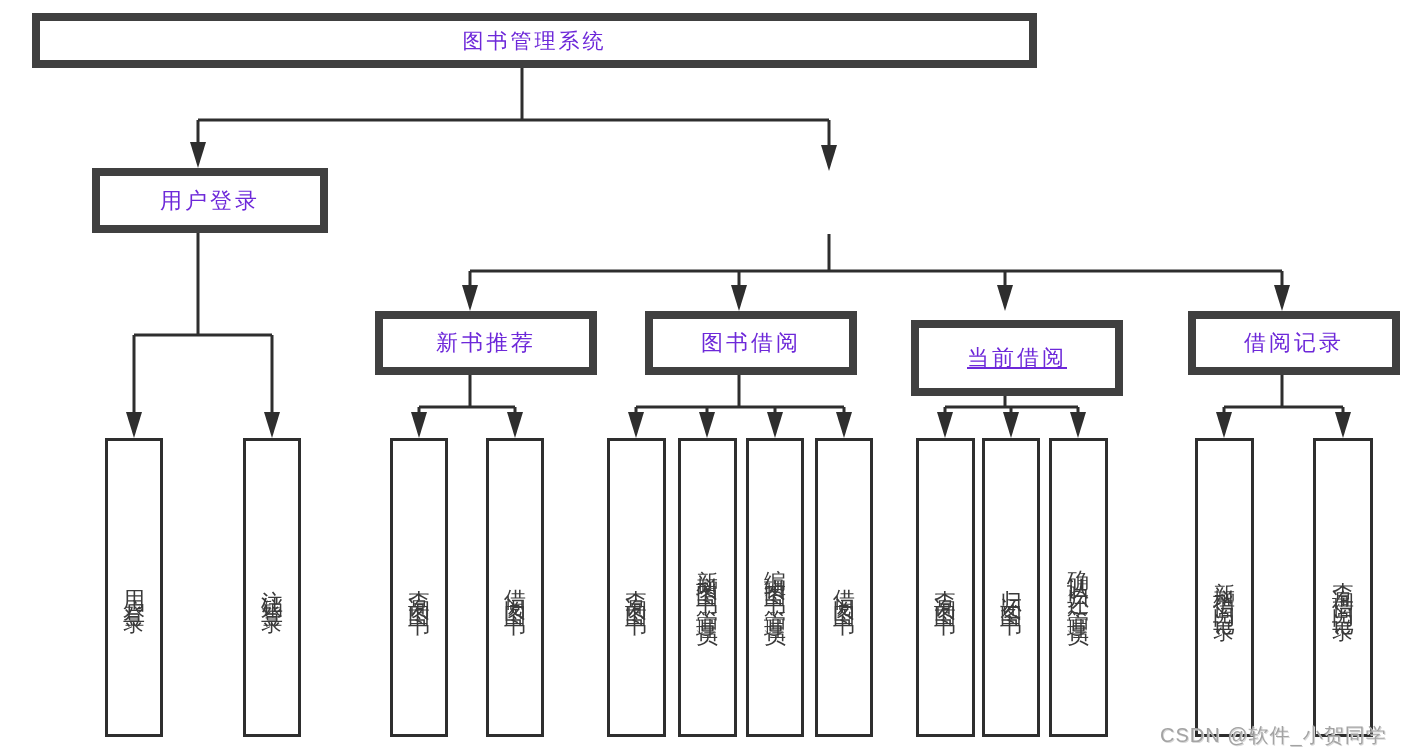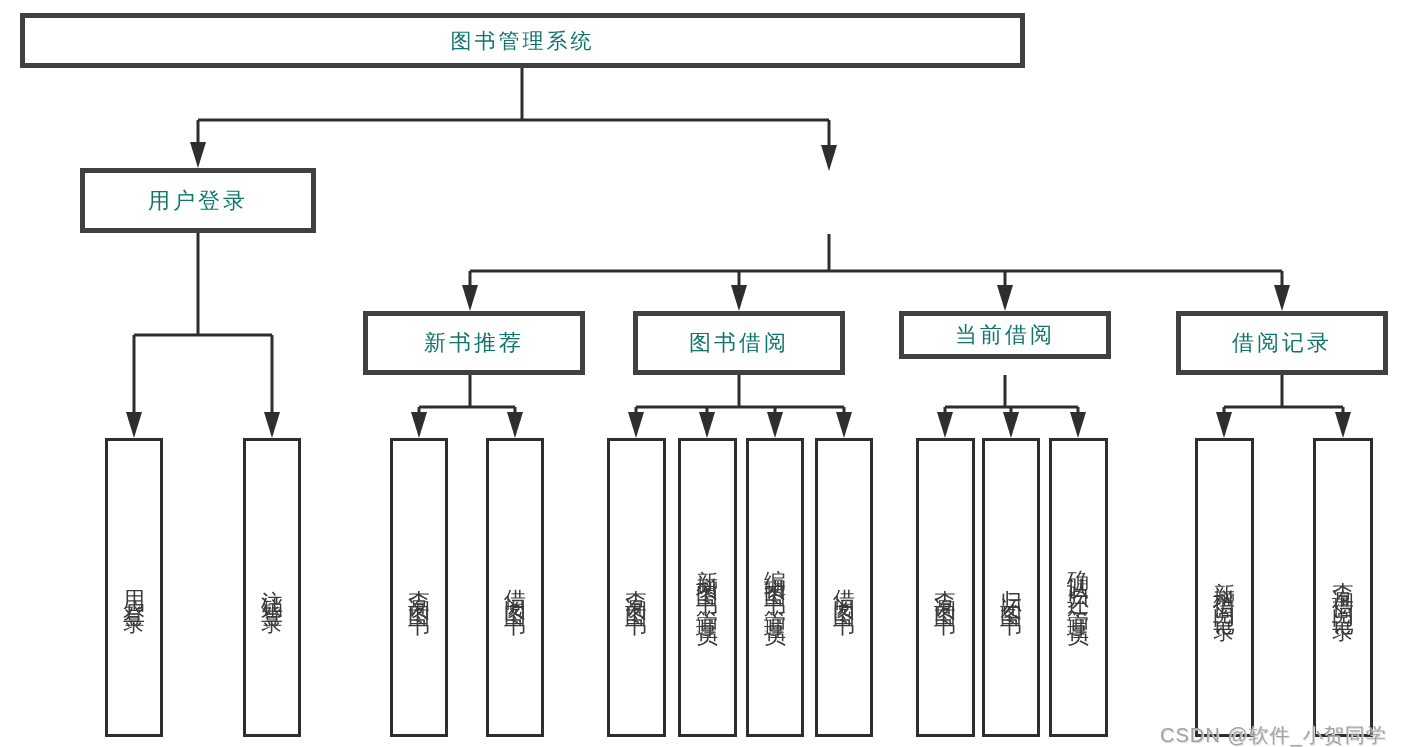--- a/index.html
+++ b/index.html
@@ -13,29 +13,30 @@
   }
   #connectors {
     position: absolute;
     left: 0; top: 0;
     width: 1405px; height: 747px;
     pointer-events: none;
   }
   .node {
     position: absolute;
     box-sizing: border-box;
-    border: 5px solid #404040;
+    border: 8px solid #404040;
     background: #ffffff;
     display: flex;
     align-items: center;
     justify-content: center;
-    color: #0f766e;
+    color: #6d28d9;
     font-size: 22px;
     letter-spacing: 3px;
     white-space: nowrap;
+    margin-left: 12px;
   }
   .node.root { font-size: 21px; }
   .leaf {
     position: absolute;
     box-sizing: border-box;
     border: 3px solid #2e2e2e;
     background: #ffffff;
     top: 438px;
     height: 299px;
     color: #3a3a3a;
@@ -102,21 +103,21 @@
       <polygon points="1335,412 1351,412 1343,438"></polygon>
     </g>
   </svg>
 
   <div class="node root" style="left:20px; top:13px; width:1005px; height:55px;">图书管理系统</div>
 
   <div class="node" style="left:80px; top:168px; width:236px; height:65px;">用户登录</div>
 
   <div class="node" style="left:363px; top:311px; width:222px; height:64px;">新书推荐</div>
   <div class="node" style="left:633px; top:311px; width:212px; height:64px;">图书借阅</div>
-  <div class="node" style="left:899px; top:311px; width:212px; height:48px;">当前借阅</div>
+  <div class="node" style="left:899px; top:320px; width:212px; height:76px;text-decoration:underline;">当前借阅</div>
   <div class="node" style="left:1176px; top:311px; width:212px; height:64px;">借阅记录</div>
 
   <div class="leaf" style="left:105px; width:58px; line-height:52px;">用户登录</div>
   <div class="leaf" style="left:243px; width:58px; line-height:52px;">注销登录</div>
 
   <div class="leaf" style="left:390px; width:58px; line-height:52px;">查询图书</div>
   <div class="leaf" style="left:486px; width:58px; line-height:52px;">借阅图书</div>
 
   <div class="leaf" style="left:607px; width:59px; line-height:53px;">查询图书</div>
   <div class="leaf" style="left:678px; width:59px; line-height:53px;">新增图书（管理员）</div>

